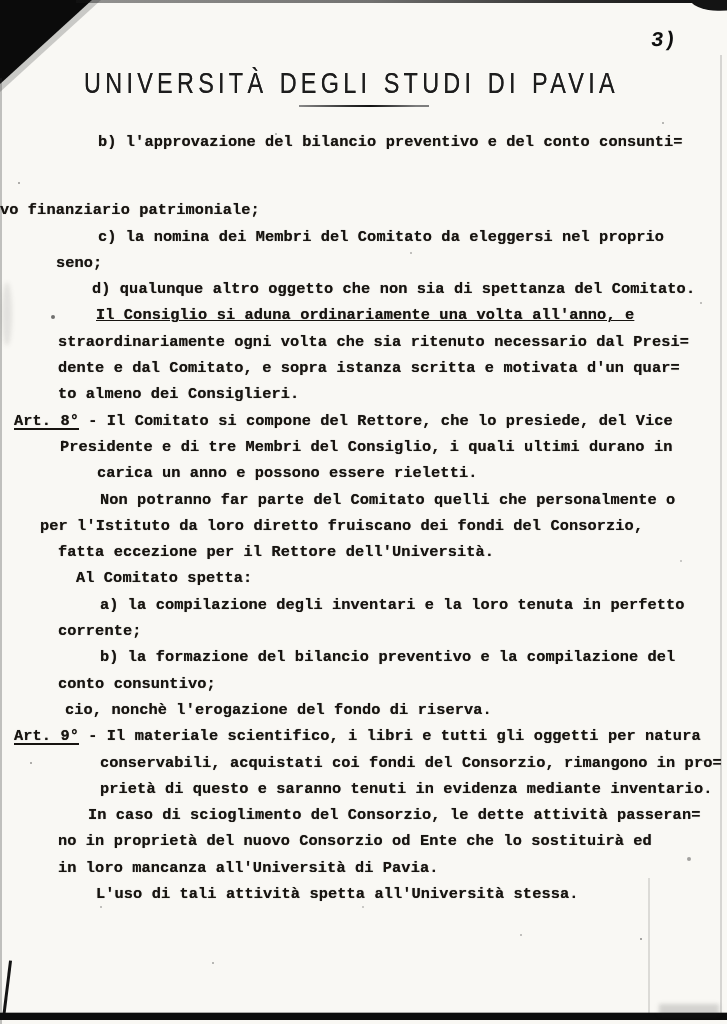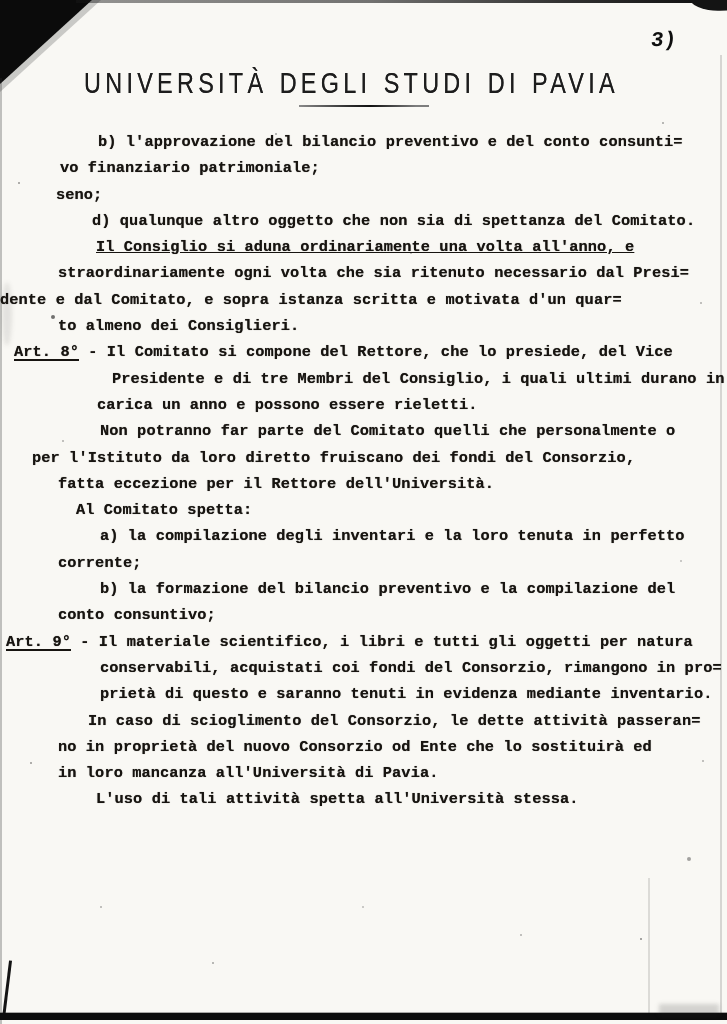--- a/index.html
+++ b/index.html
@@ -135,39 +135,41 @@
   <div class="smudge-a"></div>
   <div class="smudge-b"></div>
   <div class="speckles"></div>
 
   <div class="pagenum">3)</div>
   <div class="letterhead">UNIVERSITÀ DEGLI STUDI DI PAVIA</div>
   <div class="letterhead-rule"></div>
 
   <div class="body-text" id="body-text">
       <div class="line" style="padding-left: 98px;">b) l'approvazione del bilancio preventivo e del conto consunti=</div>
-      <div class="line" style="padding-left: 60px;">vo finanziario patrimoniale;</div>
+      <div class="line" style=" margin-top: 42px;">vo finanziario patrimoniale;</div>
+      <div class="line" style="padding-left: 98px;">c) la nomina dei Membri del Comitato da eleggersi nel proprio</div>
       <div class="line" style="padding-left: 56px;">seno;</div>
       <div class="line" style="padding-left: 92px;">d) qualunque altro oggetto che non sia di spettanza del Comitato.</div>
       <div class="line" style="padding-left: 96px; text-decoration: underline;">Il Consiglio si aduna ordinariamente una volta all'anno, e</div>
       <div class="line" style="padding-left: 58px;">straordinariamente ogni volta che sia ritenuto necessario dal Presi=</div>
-      <div class="line" style=" text-align: right;">dente e dal Comitato, e sopra istanza scritta e motivata d'un quar=</div>
+      <div class="line" style="padding-left: 58px; text-align: right;">dente e dal Comitato, e sopra istanza scritta e motivata d'un quar=</div>
       <div class="line" style="padding-left: 58px;">to almeno dei Consiglieri.</div>
       <div class="line" style="padding-left: 14px;"><span class="art-label">Art. 8°</span> - Il Comitato si compone del Rettore, che lo presiede, del Vice</div>
-      <div class="line" style="padding-left: 112px; text-align: center;">Presidente e di tre Membri del Consiglio, i quali ultimi durano in</div>
+      <div class="line" style="padding-left: 60px; text-align: center;">Presidente e di tre Membri del Consiglio, i quali ultimi durano in</div>
       <div class="line" style="padding-left: 97px;">carica un anno e possono essere rieletti.</div>
       <div class="line" style="padding-left: 100px;">Non potranno far parte del Comitato quelli che personalmente o</div>
-      <div class="line" style="padding-left: 32px;">per l'Istituto da loro diretto fruiscano dei fondi del Consorzio,</div>
+      <div class="line" style="padding-left: 40px;">per l'Istituto da loro diretto fruiscano dei fondi del Consorzio,</div>
       <div class="line" style="padding-left: 58px;">fatta eccezione per il Rettore dell'Università.</div>
       <div class="line" style="padding-left: 76px;">Al Comitato spetta:</div>
       <div class="line" style="padding-left: 100px;">a) la compilazione degli inventari e la loro tenuta in perfetto</div>
       <div class="line" style="padding-left: 58px;">corrente;</div>
       <div class="line" style="padding-left: 100px;">b) la formazione del bilancio preventivo e la compilazione del</div>
       <div class="line" style="padding-left: 58px;">conto consuntivo;</div>
-      <div class="line" style="padding-left: 6px;"><span class="art-label">Art. 9°</span> - Il materiale scientifico, i libri e tutti gli oggetti per natura</div>
+      <div class="line" style="padding-left: 65px;">cio, nonchè l'erogazione del fondo di riserva.</div>
+      <div class="line" style="padding-left: 14px;"><span class="art-label">Art. 9°</span> - Il materiale scientifico, i libri e tutti gli oggetti per natura</div>
       <div class="line" style="padding-left: 100px;">conservabili, acquistati coi fondi del Consorzio, rimangono in pro=</div>
       <div class="line" style="padding-left: 100px;">prietà di questo e saranno tenuti in evidenza mediante inventario.</div>
       <div class="line" style="padding-left: 56px; margin-left: 32px;">In caso di scioglimento del Consorzio, le dette attività passeran=</div>
       <div class="line" style="padding-left: 58px;">no in proprietà del nuovo Consorzio od Ente che lo sostituirà ed</div>
       <div class="line" style="padding-left: 58px;">in loro mancanza all'Università di Pavia.</div>
       <div class="line" style="padding-left: 96px;">L'uso di tali attività spetta all'Università stessa.</div>
     </div>
 
 </div>
 

